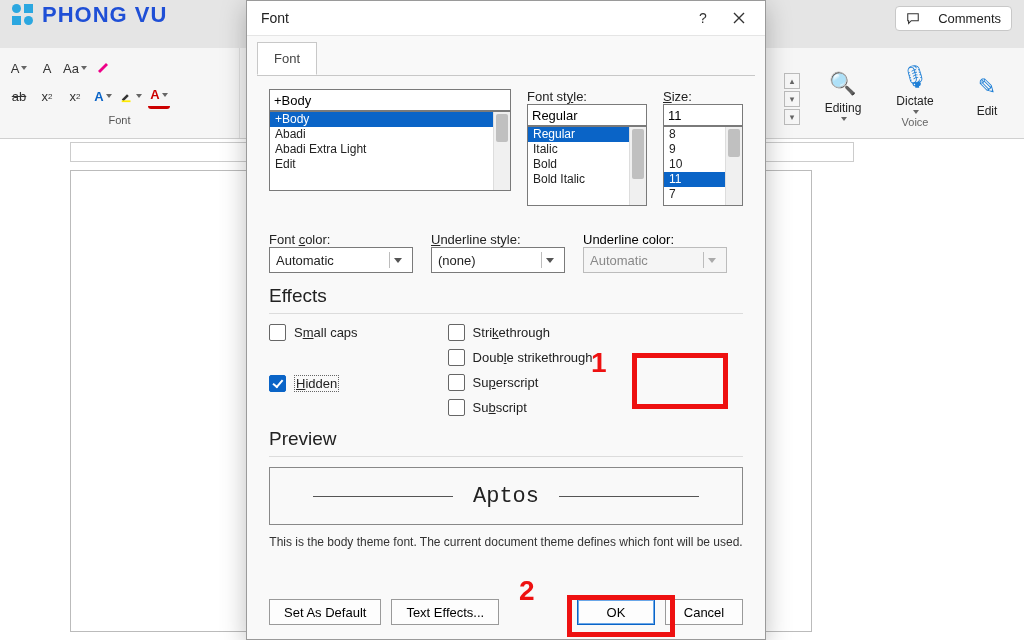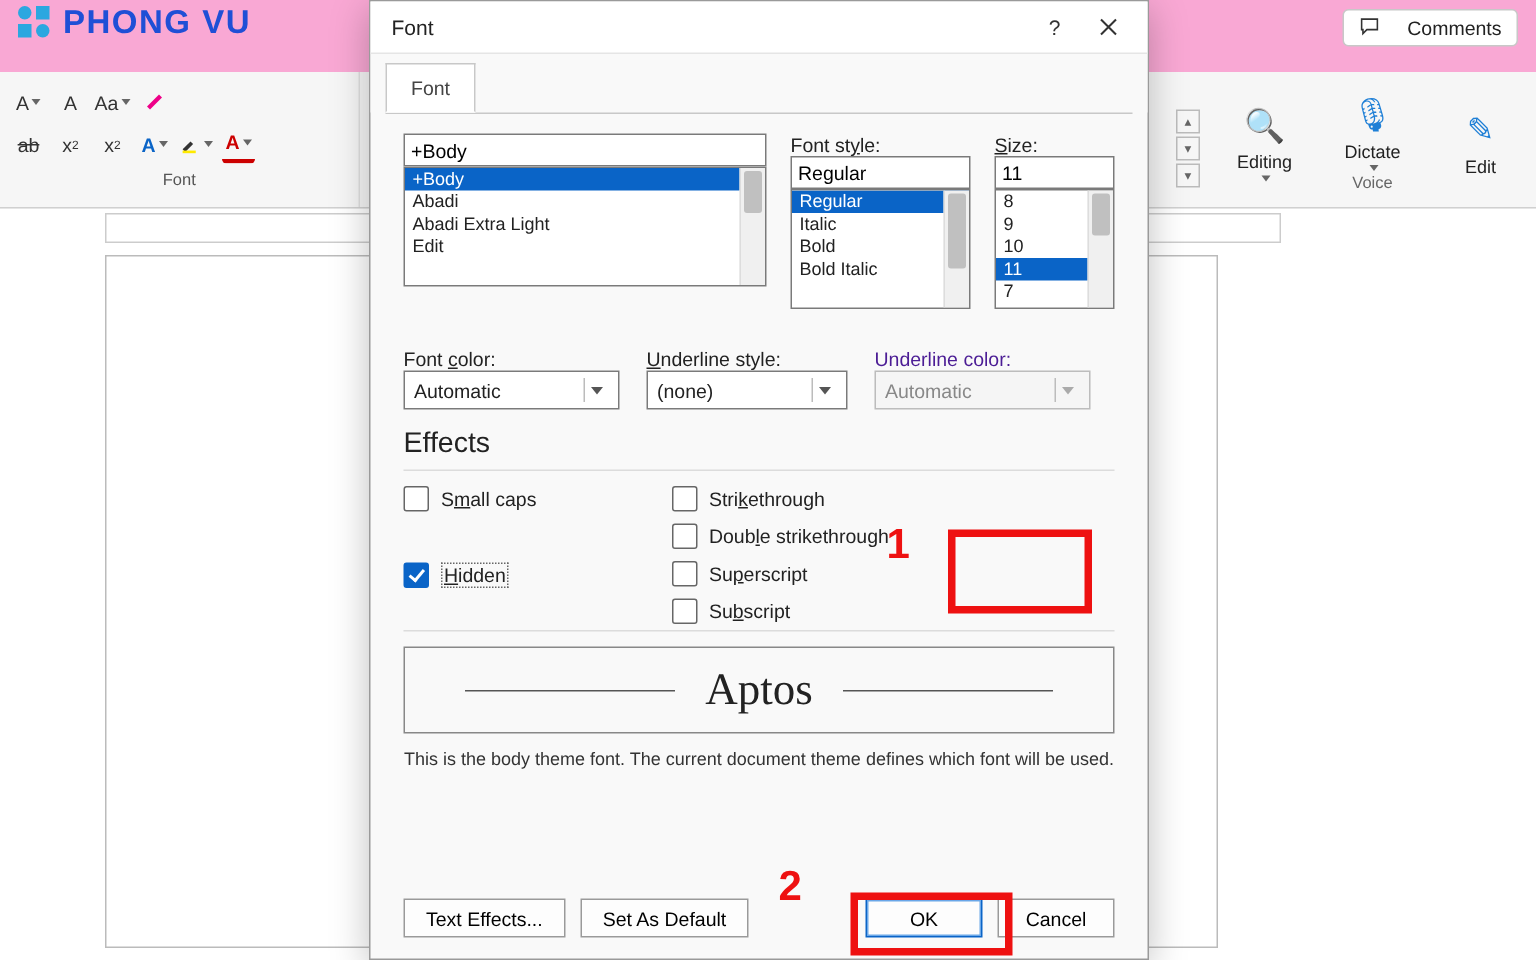--- a/index.html
+++ b/index.html
@@ -1,28 +1,28 @@
 <!DOCTYPE html>
 <html><head>
 <meta charset="utf-8">
 <style>
 html,body{margin:0;padding:0;font-family:"Segoe UI",Arial,sans-serif;font-size:13px;color:#222;background:#f0f0f0;overflow:hidden}
 #stage{position:relative;width:1024px;height:640px;background:#fff}
 
 
-.ribbon-top{position:absolute;left:0;right:0;top:0;height:48px;background:#f9a8d4;border-bottom:1px solid #0ea5e9}
+.ribbon-top{position:absolute;left:0;right:0;top:0;height:48px;background:#e5e5e5;border-bottom:1px solid #0ea5e9}
 .logo{position:absolute;left:12px;top:2px;display:flex;align-items:center;gap:8px;font-weight:700;font-size:22px;color:#1f4fd6;letter-spacing:1px}
 .logo .sq{display:inline-block;width:22px;height:22px;position:relative}
 .logo .sq span{position:absolute;width:9px;height:9px;background:#2ba7e0}
 .logo .sq .a{left:0;top:0;border-radius:50%}
 .logo .sq .b{left:12px;top:0}
 .logo .sq .c{left:0;top:12px}
 .logo .sq .d{left:12px;top:12px;border-radius:50%}
 
-.comments-btn{position:absolute;right:12px;top:6px;border:1px solid #c8c8c8;background:#fff;padding:4px 10px;border-radius:4px;display:flex;gap:18px;font-size:13px}
+.comments-btn{position:absolute;right:12px;top:6px;border:1px solid #c8c8c8;background:#fff;padding:4px 10px;border-radius:4px;display:flex;align-items:center;gap:18px;font-size:13px}
 .comments-btn svg{width:14px;height:14px}
 
 .ribbon-band{position:absolute;left:0;right:0;top:48px;height:90px;background:#f6f6f6;border-bottom:1px solid #d0d0d0;display:flex}
 .ribbon-font-sec{width:240px;border-right:1px solid #e0e0e0;padding:6px 8px;box-sizing:border-box;text-align:center}
 .rib-row{display:flex;gap:6px;align-items:center;justify-content:flex-start;flex-wrap:wrap;height:28px}
 .rib-ic{width:22px;height:22px;display:inline-flex;align-items:center;justify-content:center;border-radius:3px;color:#333}
 .rib-ic svg{width:16px;height:16px}
 .rib-lbl{display:block;font-size:11px;color:#555;margin-top:4px}
 .drop{display:inline-block;border-top:4px solid #666;border-left:3px solid transparent;border-right:3px solid transparent;margin-left:2px;vertical-align:middle}
 
@@ -74,21 +74,21 @@
 
 .fx{display:flex;gap:90px}
 .fxcol{display:flex;flex-direction:column;gap:8px}
 .chk{display:flex;align-items:center;gap:8px;font-size:13px;cursor:pointer}
 .chk .box{width:15px;height:15px;border:1px solid #666;background:#fff;display:inline-flex;align-items:center;justify-content:center;border-radius:2px}
 .chk.checked .box{background:#0a64c7;border-color:#0a64c7}
 .chk.checked .box::after{content:"";width:4px;height:8px;border:solid #fff;border-width:0 2px 2px 0;transform:rotate(40deg) translate(-1px,-1px);display:block}
 
 .preview-box{border:1px solid #888;height:56px;display:flex;align-items:center;justify-content:center;gap:20px;margin-top:4px}
 .preview-box .line{height:1px;background:#555;flex:1;max-width:140px}
-.preview-box .txt{font-size:30px;font-family:Liberation Serif, serif}
+.preview-box .txt{font-size:22px;font-family:Liberation Mono, monospace}
 .desc{font-size:12px;color:#333;margin-top:10px;text-align:center}
 
 .dlg-btns{position:absolute;left:22px;right:22px;bottom:14px;display:flex;gap:10px;align-items:center}
 .btn{height:26px;border:1px solid #9a9a9a;background:#fdfdfd;padding:0 14px;font-size:13px;cursor:pointer;min-width:78px}
 .btn.primary{border:1px solid #0a64c7;box-shadow:inset 0 0 0 1px #6aa7e8}
 .dlg-btns .sp{flex:1}
 
 
 .anno{position:absolute;border:5px solid #e11;pointer-events:none;box-sizing:border-box}
 .anno-num{position:absolute;font-size:28px;font-weight:700;color:#e11;pointer-events:none}
@@ -245,21 +245,21 @@
       <div>
         <div class="lbl"><span class="u">U</span>nderline style:</div>
         <div class="combo" style="width:120px">
           <span>(none)</span>
           <span class="ar">
                 <span class="caret"></span>
               </span>
         </div>
       </div>
       <div>
-        <div class="lbl" style="color:#4c1d95">Underline color:</div>
+        <div class="lbl" style="color:#000000">Underline color:</div>
         <div class="combo dis" style="width:130px">
           <span>Automatic</span>
           <span class="ar">
                 <span class="caret" style="border-top-color:#aaa"></span>
               </span>
         </div>
       </div>
     </div>
 
     <div class="section-title">Effects</div>
@@ -289,32 +289,33 @@
               <span class="box"></span>
               <span>Su<span class="u">p</span>erscript</span>
             </label>
         <label class="chk">
               <span class="box"></span>
               <span>Su<span class="u">b</span>script</span>
             </label>
       </div>
     </div>
 
+    <div class="section-title">Preview</div>
     <div class="hr"></div>
     <div class="preview-box">
       <span class="line"></span>
       <span class="txt">Aptos</span>
       <span class="line"></span>
     </div>
     <div class="desc">This is the body theme font. The current document theme defines which font will be used.</div>
   </div>
 
   <div class="dlg-btns">
+    <button class="btn">Set As Default</button>
     <button class="btn">Text Effects...</button>
-    <button class="btn">Set As Default</button>
     <span class="sp"></span>
     <button class="btn primary">OK</button>
     <button class="btn">Cancel</button>
   </div>
 
   <div class="anno" style="left:385px;top:352px;width:96px;height:56px"></div>
   <div class="anno-num" style="left:344px;top:346px">1</div>
   <div class="anno" style="left:320px;top:594px;width:108px;height:42px"></div>
   <div class="anno-num" style="left:272px;top:574px">2</div>
 </div>

